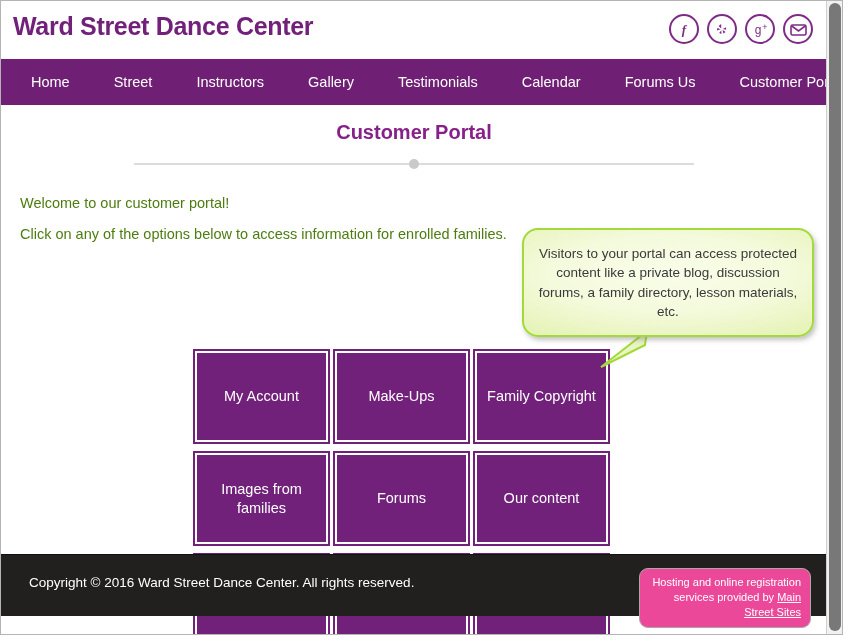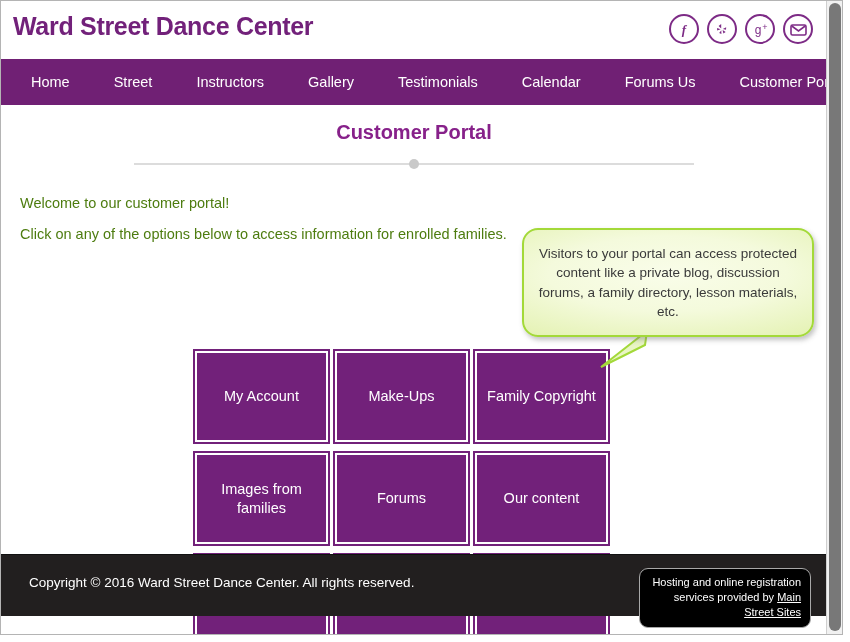--- a/index.html
+++ b/index.html
@@ -223,21 +223,21 @@
     left: 12px; top: 20px;
     color: #ffffff;
     font-size: 13.5px;
     margin-left: 16px;
   }
   #hosting-badge {
     position: absolute;
     right: 16px; top: 13px;
     width: 172px;
     padding: 6px 9px 7px 9px;
-    background: #000000;
+    background: #ec4899;
     border: 1px solid #a8a8a8;
     border-radius: 9px;
     text-align: right;
     color: #ffffff;
     font-size: 11px;
     line-height: 1.35;
   }
   #hosting-link {
     color: #ffffff;
     text-decoration: underline;

